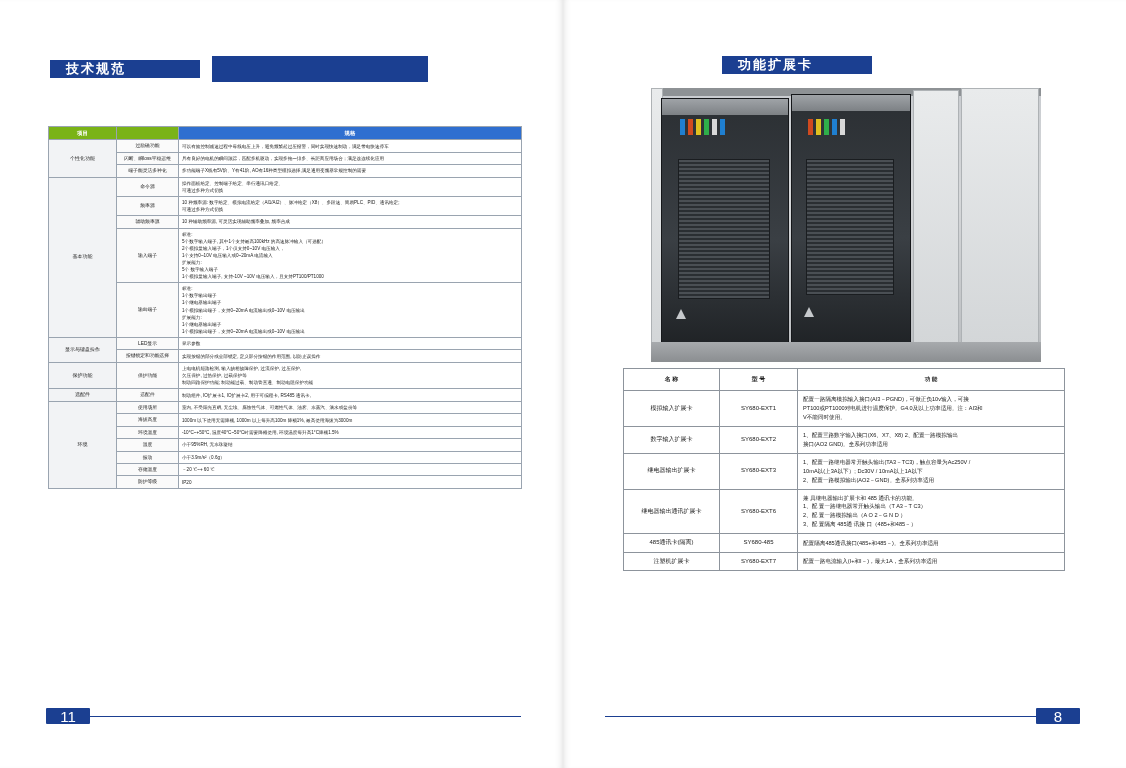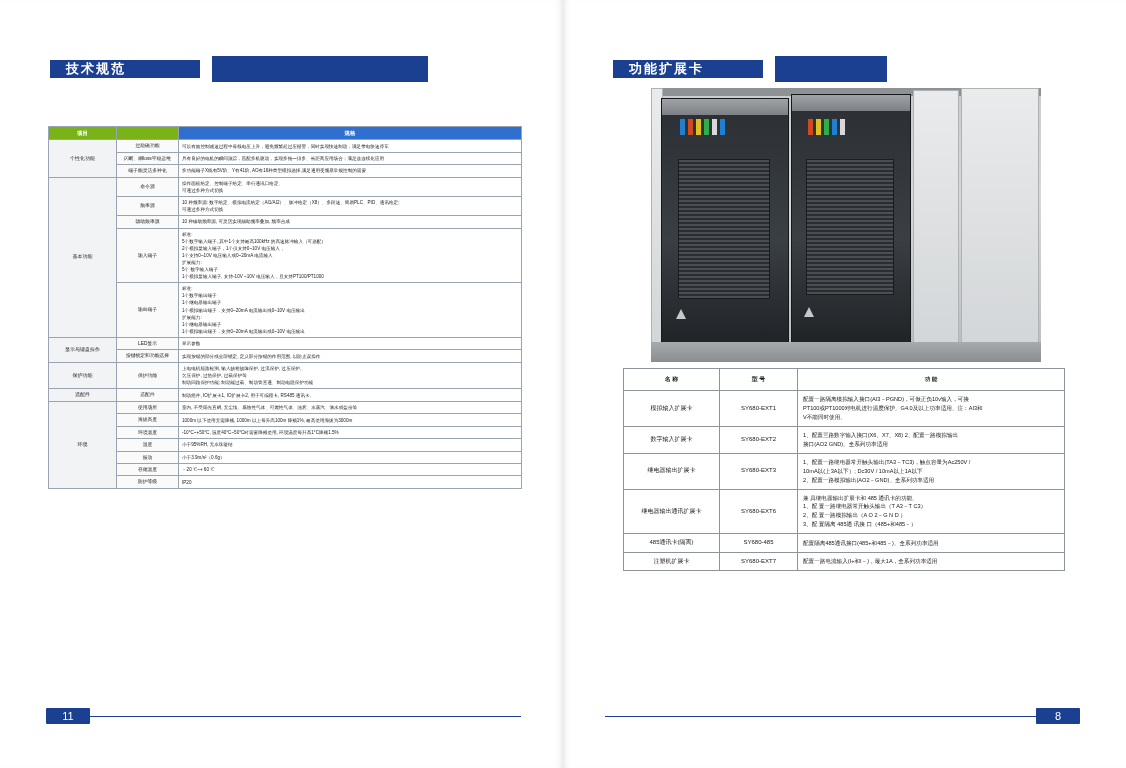--- a/index.html
+++ b/index.html
@@ -57,21 +57,21 @@
   }
   .banner .orangeslash {
     width: 20px;
     background: #f2a000;
     transform: skewX(-22deg);
     margin-left: -8px;
   }
 
   
   .banner-left { left: 50px; top: 56px; width: 472px; }
-  .banner-right { left: 50px; top: 56px; width: 368px; }
+  .banner-right { left: 50px; top: 56px; width: 368px; flex-direction: column; }
 
   
   table {
     border-collapse: collapse;
     table-layout: fixed;
   }
   .spec-table {
     position: absolute;
     left: 48px; top: 126px;
     width: 474px;
@@ -190,21 +190,21 @@
   .card-table td.k3 { font-size: 5.6px; }
   .card-table td.k3 .ln { display: block; }
 
   
   .folio {
     position: absolute;
     bottom: 44px;
     width: 44px; height: 16px;
     background: #1b3f91;
     color: #fff;
-    font-size: 11px;
+    font-size: 15px;
     display: flex; align-items: center; justify-content: center;
     border-radius: 1px;
   }
   .folio.l { left: 46px; }
   .folio.r { right: 46px; }
   .folio-rule {
     position: absolute;
     bottom: 51px;
     height: 1px;
     background: #1b3f91;

